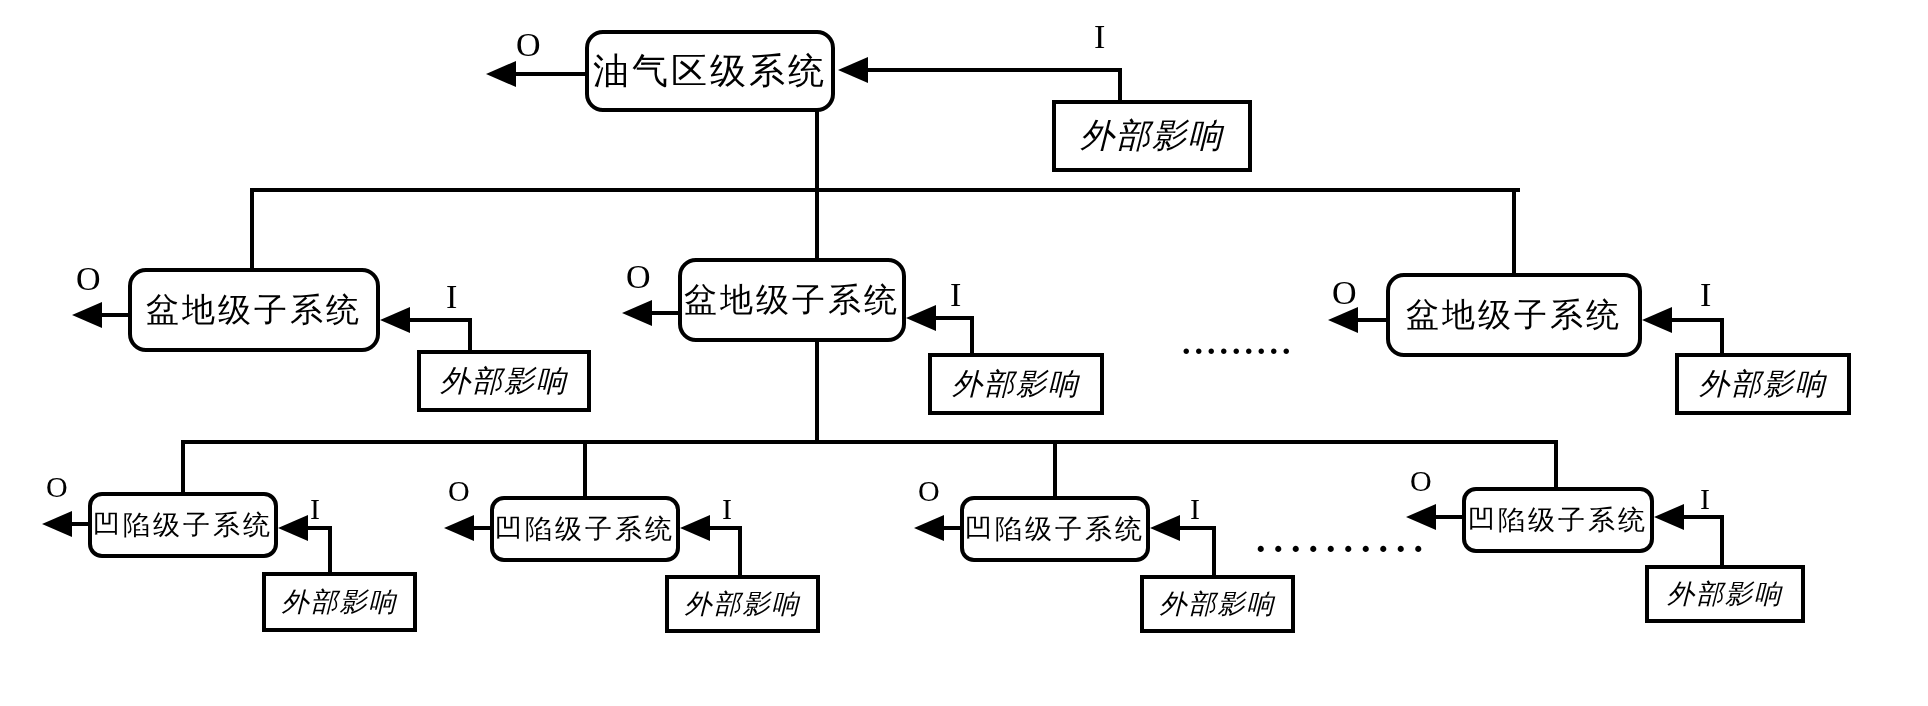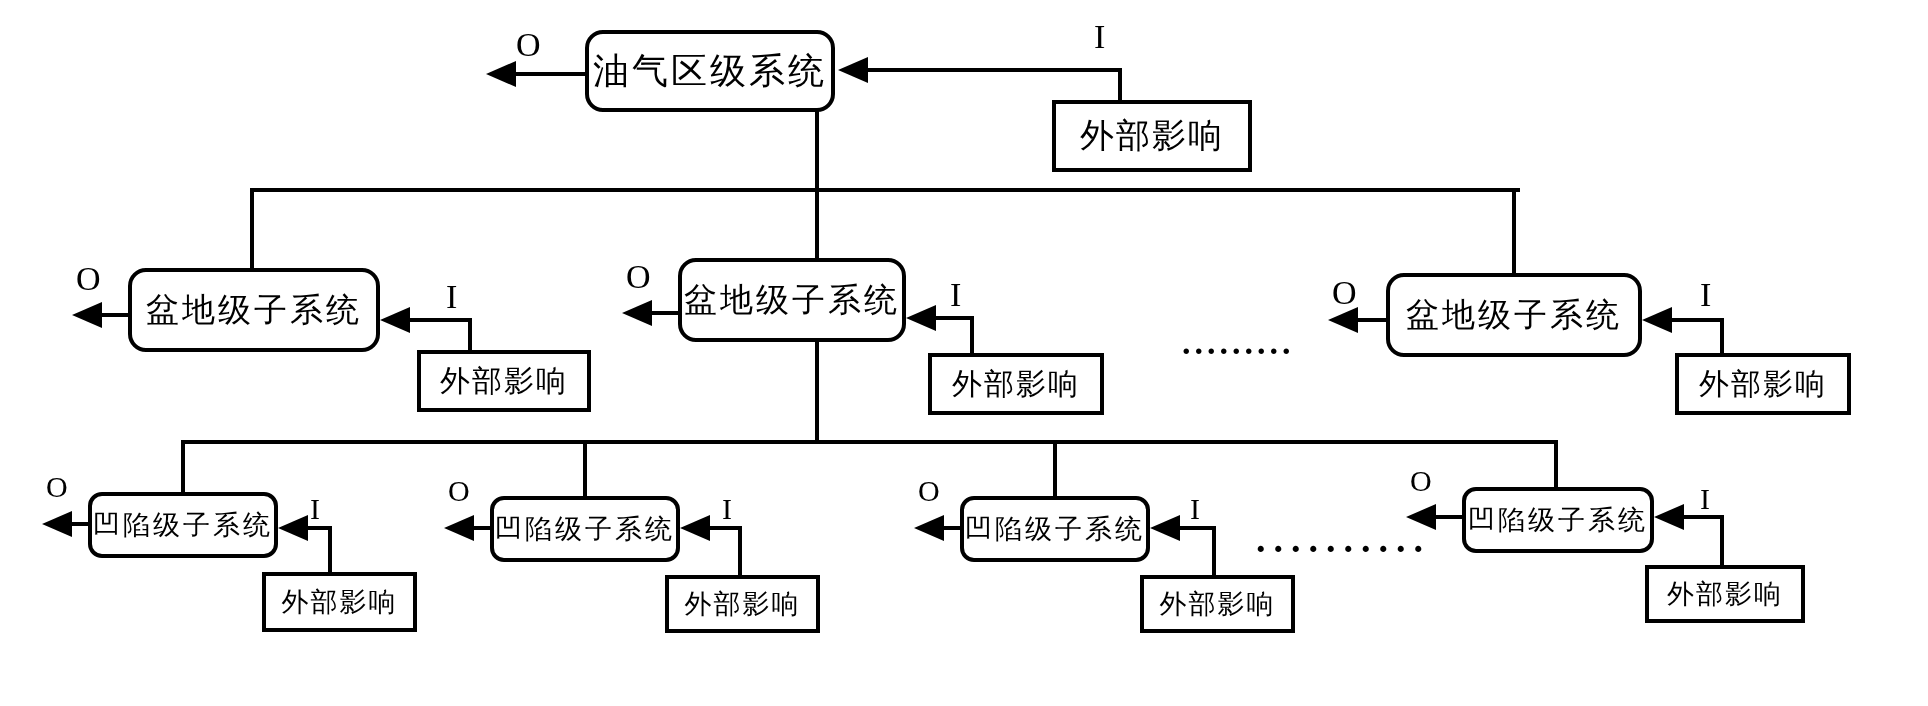--- a/index.html
+++ b/index.html
@@ -12,21 +12,21 @@
     position:absolute;box-sizing:border-box;background:#fff;
     border:4px solid #000;border-radius:18px;
     display:flex;align-items:center;justify-content:center;
     letter-spacing:3px;font-weight:500;white-space:nowrap;
   }
   
   .ext{
     position:absolute;box-sizing:border-box;background:#fff;
     border:4px solid #000;
     display:flex;align-items:center;justify-content:center;
-    letter-spacing:2px;font-weight:500;white-space:nowrap;
+    letter-spacing:2px;font-weight:500;white-space:nowrap;font-style:italic;
   }
   .h{position:absolute;height:4px;background:#000;}
   .v{position:absolute;width:4px;background:#000;}
   
   .ah{
     position:absolute;width:0;height:0;border-style:solid;
     border-width:13px 30px 13px 0;
     border-color:transparent #000 transparent transparent;
   }
   .io{position:absolute;font-size:34px;font-weight:500;line-height:1;}

